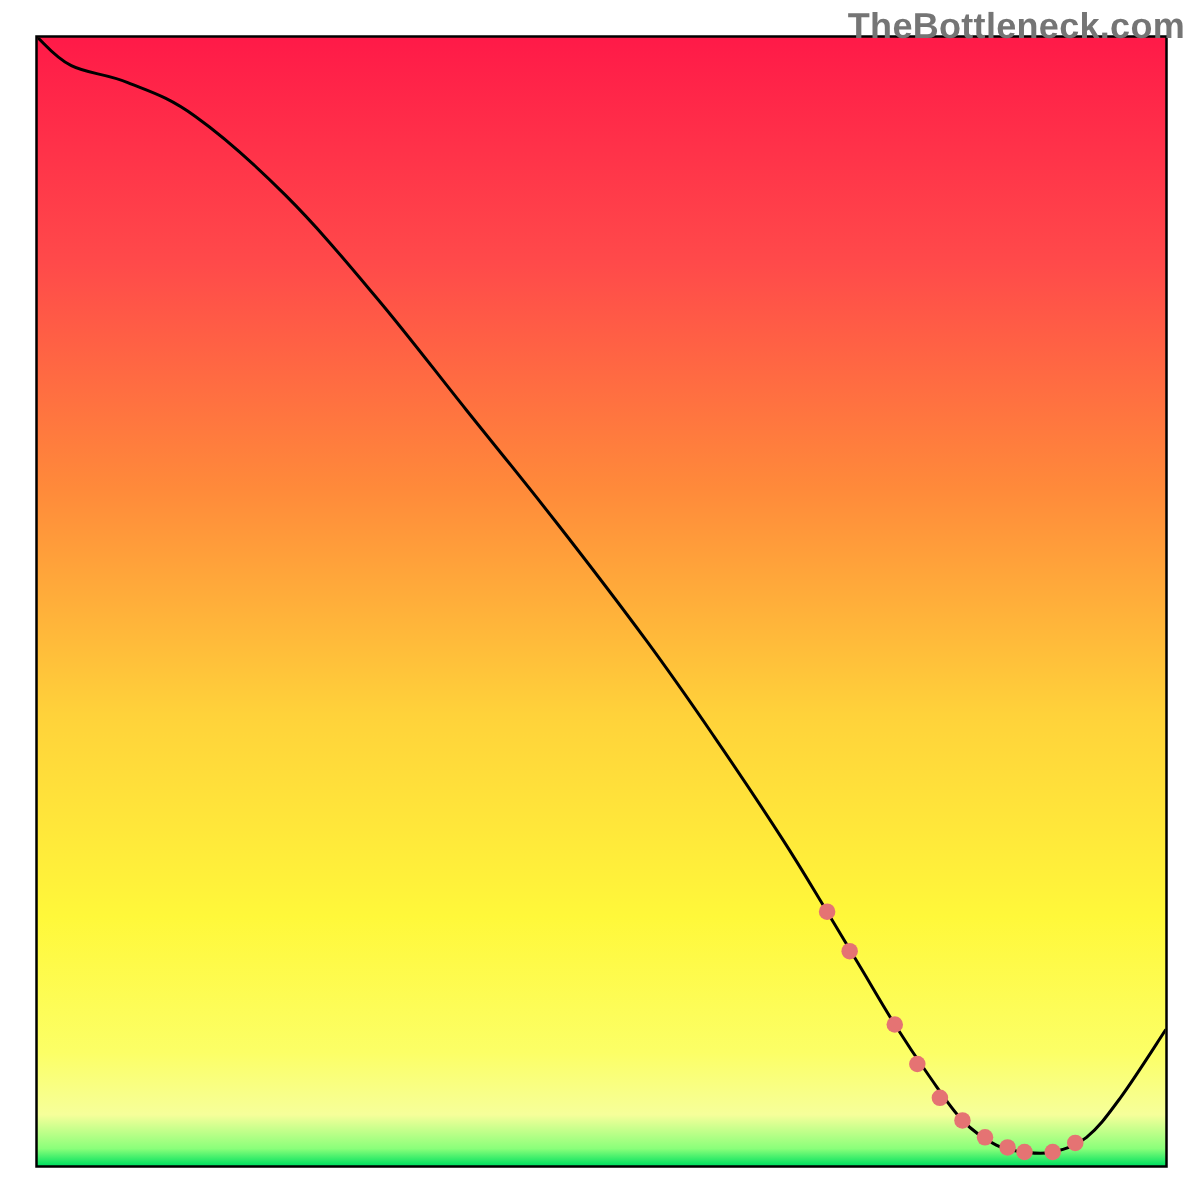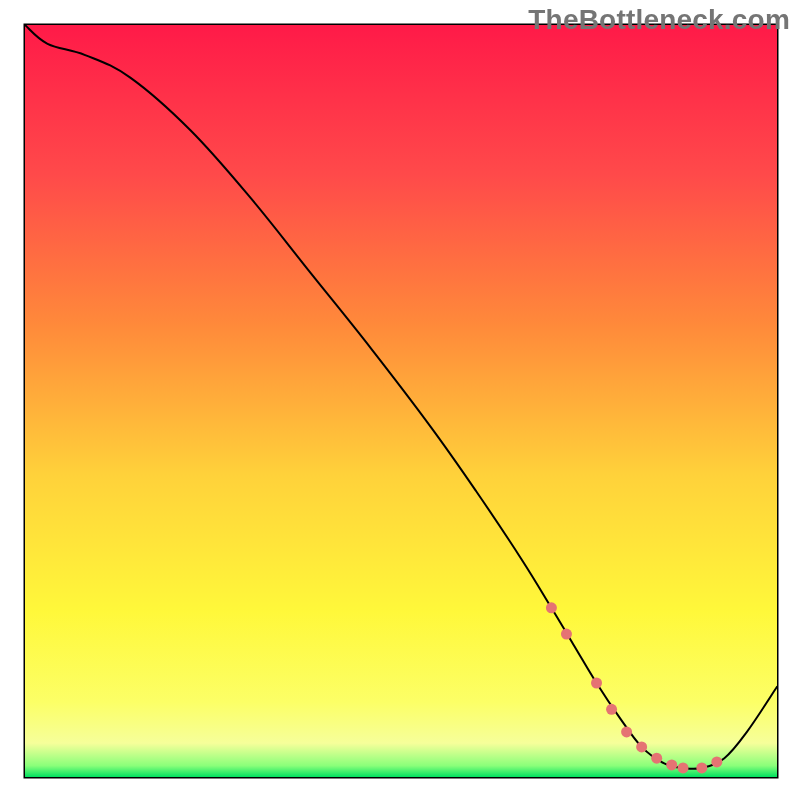--- a/index.html
+++ b/index.html
@@ -13,21 +13,21 @@
   }
   .stage {
     position: relative;
     width: 800px;
     height: 800px;
   }
   .watermark {
     position: absolute;
     top: 4px;
     right: 10px;
-    font-size: 28px;
+    font-size: 24px;
     font-weight: 600;
     color: #757575;
     letter-spacing: 0.2px;
     z-index: 20;
     user-select: none;
   }
   svg.plot {
     position: absolute;
     left: 0;
     top: 0;

